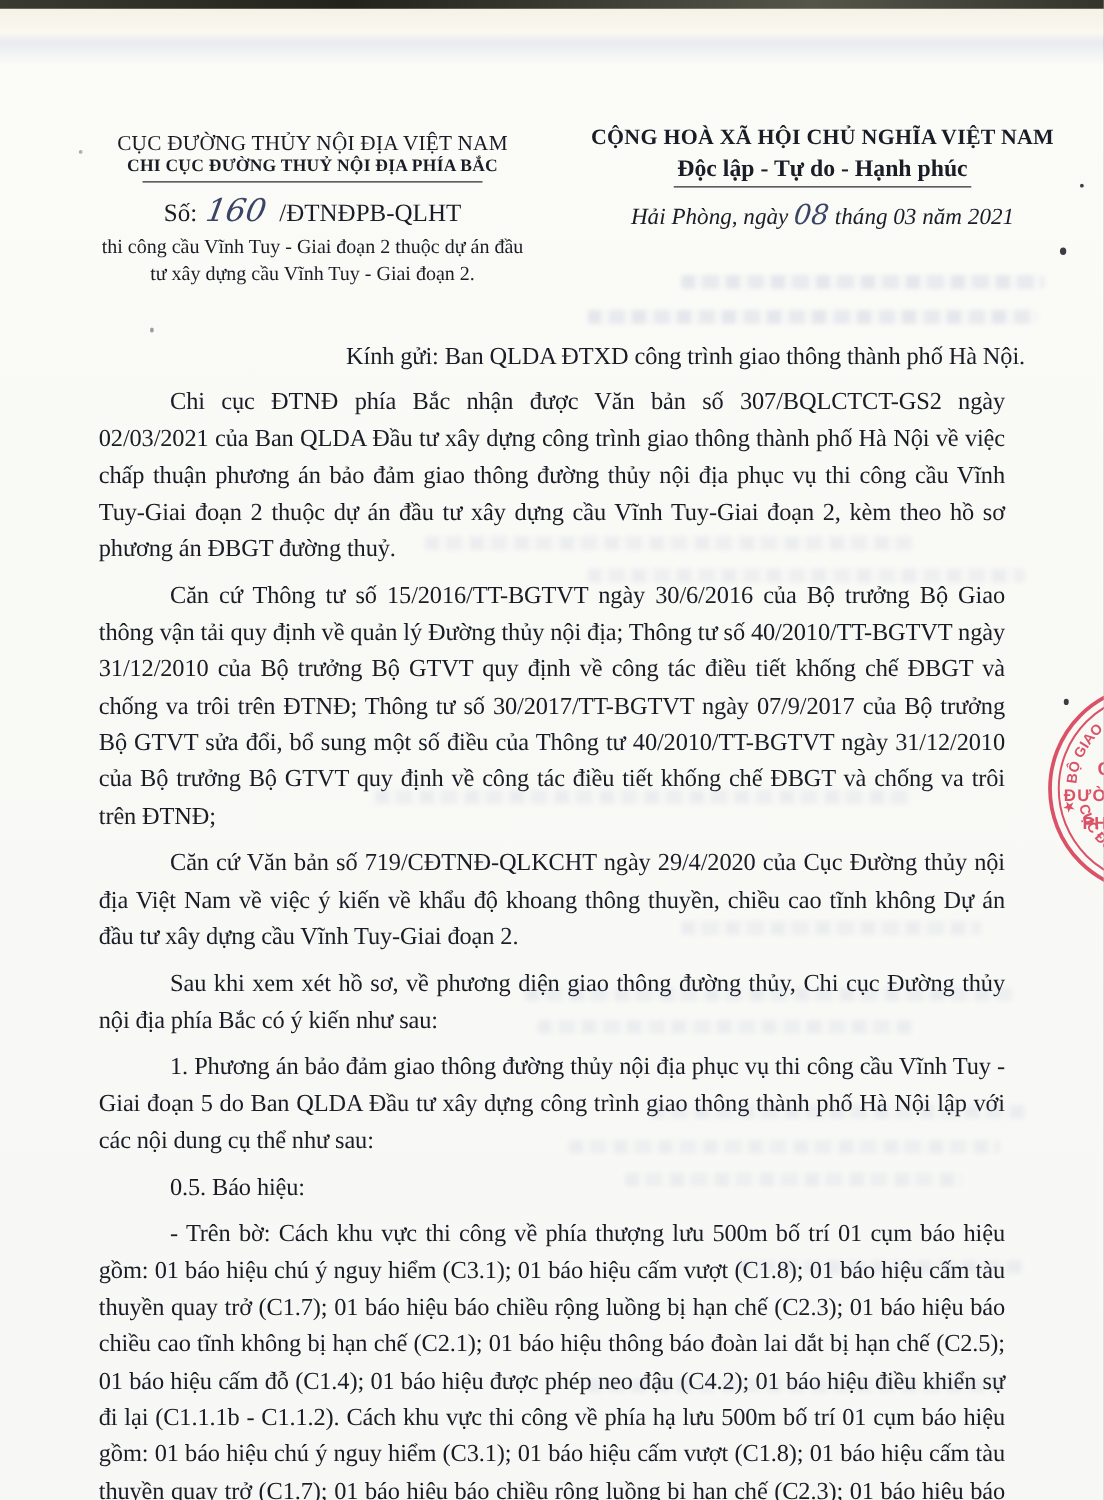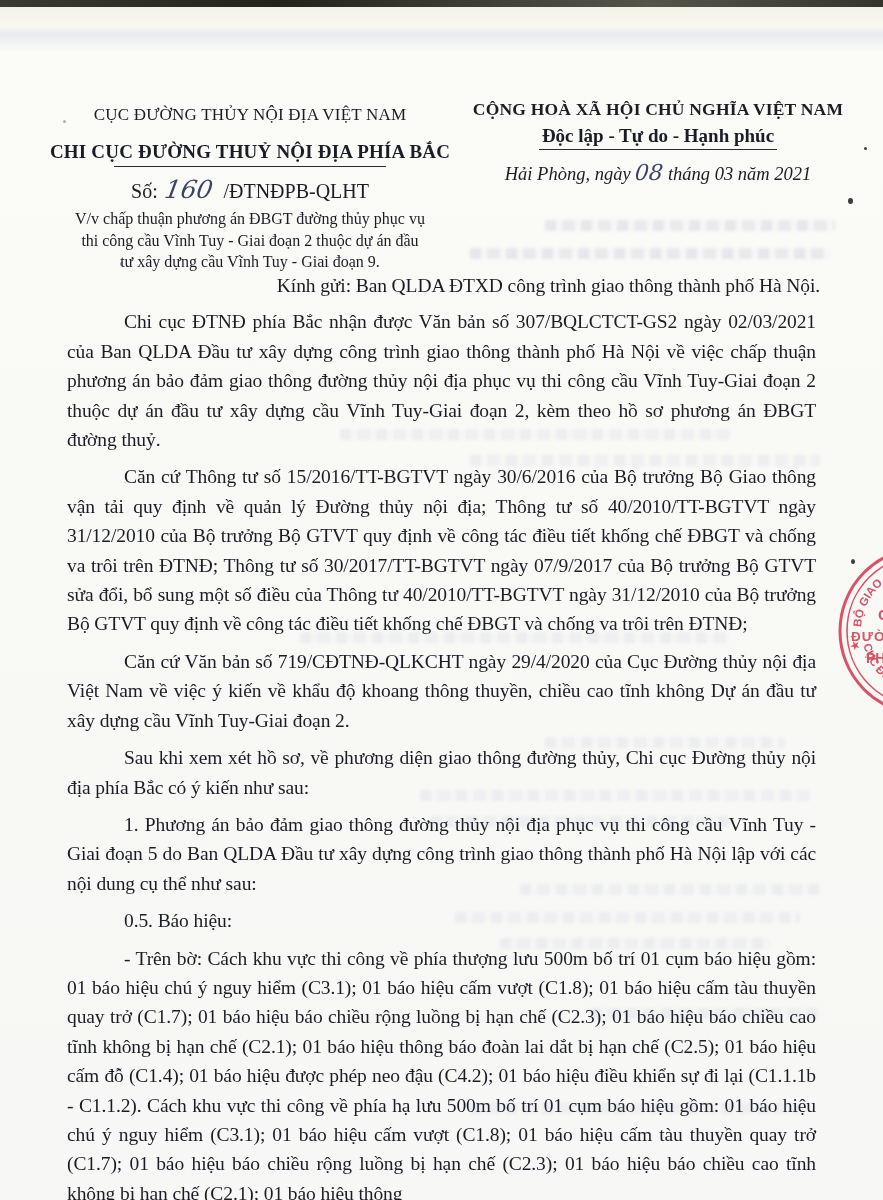--- a/index.html
+++ b/index.html
@@ -19,40 +19,40 @@
     background: linear-gradient(90deg,#3a3a30,#23231c 30%,#55554a 70%,#2e2e26);
   }
   .edge-shade {
     position:absolute; top:0; right:0; width:12px; height:100%;
     background: linear-gradient(270deg, rgba(160,160,155,0.28), rgba(160,160,155,0));
   }
 
   
   .org-block { position:absolute; left:40px; top:105px; width:420px; text-align:center; }
   .org-parent { font-size:17px; letter-spacing:0.2px; }
-  .org-name { font-size:19px; font-weight:bold; margin-top:16px; letter-spacing:0.2px; }
+  .org-name { font-size:14px; font-weight:bold; margin-top:1px; letter-spacing:0.2px; }
   .org-underline { width:272px; border-bottom:1.6px solid #2a2c33; margin:3px auto 0; }
   .doc-number { margin-top:8px; font-size:20px; }
   .hand { font-family:"DejaVu Serif", serif; font-style:italic; color:#3c4566; display:inline-block; transform:skewX(-10deg); }
   .hand-number { font-size:25px; margin:0 6px 0 2px; }
   .doc-subject { margin-top:4px; font-size:16px; line-height:21.5px; }
 
   .national-block { position:absolute; left:448px; top:99px; width:420px; text-align:center; }
   .national-line1 { font-size:17.5px; font-weight:bold; letter-spacing:0.2px; }
   .motto { display:inline-block; font-size:19px; font-weight:bold; margin-top:5px; padding:0 3px 2px; border-bottom:1.7px solid #2a2c33;text-align:center; }
   .date-line { margin-top:10px; font-style:italic; font-size:18.5px; }
   .hand-day { font-size:22px; transform:skewX(-6deg); }
 
   
   .doc-body {
     position:absolute; top:271px; left:63px; width:757px;
     font-size:19.5px; line-height:29.4px; text-align:justify; letter-spacing:-0.1px;
   }
   .salutation { text-align:right; margin:0 0 7px; }
-  .para { text-indent:57px; margin:0 4px 8px; }
+  .para { text-indent:57px; margin:0 16px 8px; }
 
   
   .stamp-svg { position:absolute; left:838px; top:544px; width:172px; height:174px; opacity:0.92; }
 
   
   .bleed {
     position:absolute; height:11px; border-radius:3px; filter:blur(1.6px); opacity:0.5;
     background: repeating-linear-gradient(90deg,
       rgba(110,125,175,0.30) 0 11px, rgba(110,125,175,0.05) 11px 17px,
       rgba(110,125,175,0.25) 17px 30px, rgba(110,125,175,0.04) 30px 36px);
@@ -70,23 +70,22 @@
   <div class="org-block">
     <div class="org-parent">CỤC ĐƯỜNG THỦY NỘI ĐỊA VIỆT NAM</div>
     <div class="org-name">CHI CỤC ĐƯỜNG THUỶ NỘI ĐỊA PHÍA BẮC</div>
     <div class="org-underline"></div>
     <div class="doc-number">
       <span>Số:</span>
       <span class="hand hand-number">160</span>
       <span>/ĐTNĐPB-QLHT</span>
     </div>
     <div class="doc-subject">
-      <div>V/v chấp thuận phương án ĐBGT đường thủy phục vụ</div>
       <div>thi công cầu Vĩnh Tuy - Giai đoạn 2 thuộc dự án đầu</div>
-      <div>tư xây dựng cầu Vĩnh Tuy - Giai đoạn 9.</div>
+      <div>tư xây dựng cầu Vĩnh Tuy - Giai đoạn 2.</div>
     </div>
   </div>
 
   <div class="national-block">
     <div class="national-line1">CỘNG HOÀ XÃ HỘI CHỦ NGHĨA VIỆT NAM</div>
     <div><span class="motto">Độc lập - Tự do - Hạnh phúc</span></div>
     <div class="date-line">
       <span>Hải Phòng, ngày</span>
       <span class="hand hand-day">08</span>
       <span>tháng 03 năm 2021</span>

